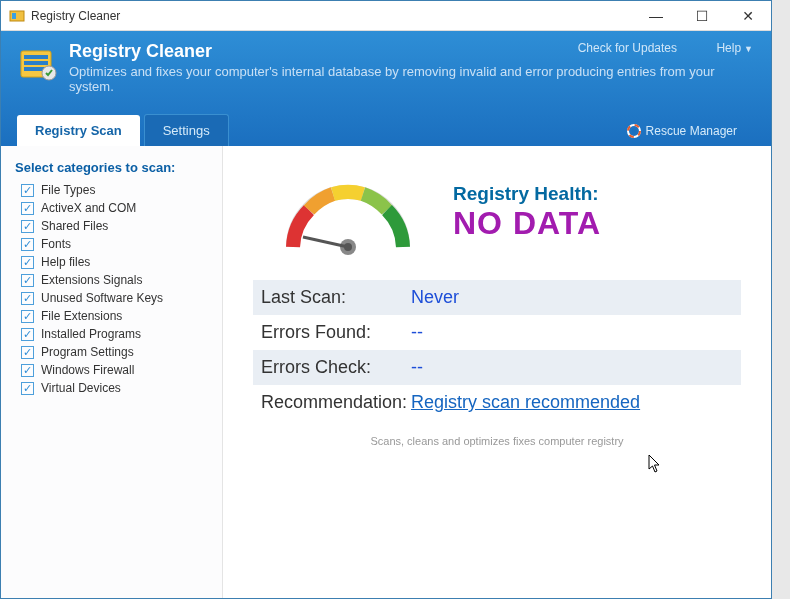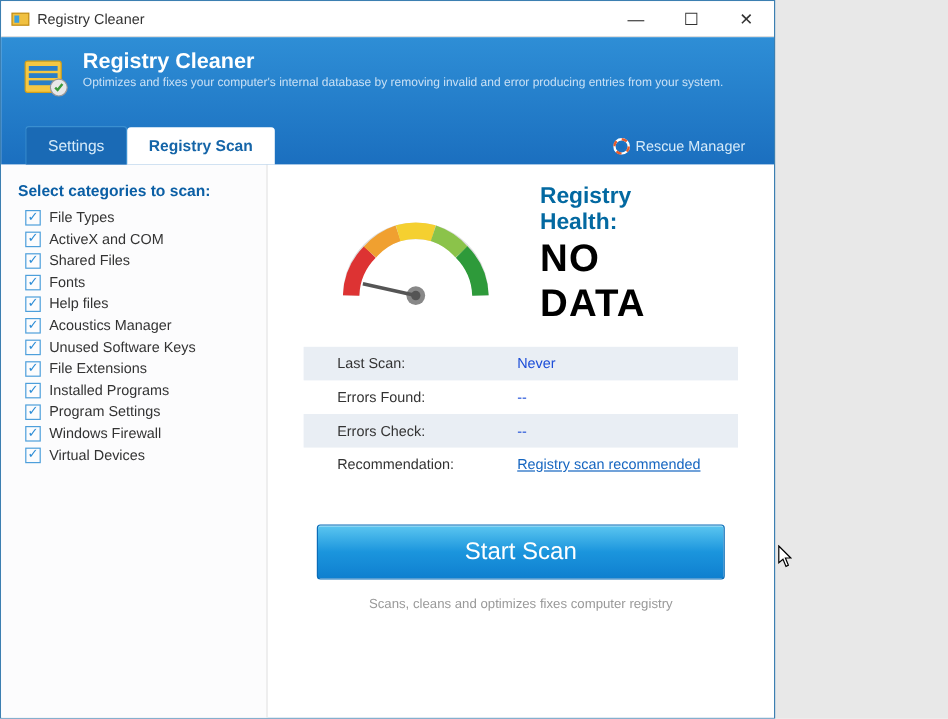--- a/index.html
+++ b/index.html
@@ -1,61 +1,61 @@
 <!DOCTYPE html>
 <html><head>
 <meta charset="utf-8">
 <style>
 * { margin: 0; padding: 0; box-sizing: border-box; font-family: 'Segoe UI', Tahoma, sans-serif; }
 body { background: #e8e8e8; width: 790px; height: 599px; overflow: hidden; }
 
-.window { width: 646px; height: 599px; background: #fff; border: 1px solid #3c7fb1; display: flex; flex-direction: column; }
+.window { width: 772px; height: 599px; background: #fff; border: 1px solid #3c7fb1; display: flex; flex-direction: column; }
 
 .titlebar { height: 30px; background: #fff; display: flex; align-items: center; padding: 0 0 0 8px; border-bottom: 1px solid #ddd; }
 .titlebar-icon { width: 16px; height: 16px; margin-right: 6px; }
 .titlebar-title { font-size: 12px; color: #333; flex: 1; }
 .titlebar-controls { display: flex; }
 .titlebar-btn { width: 46px; height: 30px; display: flex; align-items: center; justify-content: center; font-size: 14px; color: #333; cursor: pointer; }
 
 .header { background: linear-gradient(to bottom, #2e8ed6 0%, #1b6fbf 100%); padding: 10px 16px 0 16px; color: #fff; position: relative; }
 .header-top { display: flex; align-items: flex-start; }
 .header-icon { width: 42px; height: 42px; margin-right: 10px; margin-top: 2px; }
 .header-text { flex: 1; }
 .header-title { font-size: 18px; font-weight: bold; color: #fff; }
-.header-subtitle { font-size: 10px; color: #c8e0f5; margin-top: 2px; }
+.header-subtitle { font-size: 13px; color: #c8e0f5; margin-top: 2px; }
 .header-links { position: absolute; top: 10px; right: 18px; font-size: 12px; color: #cfe6f8; }
 .header-links span { margin-left: 18px; cursor: pointer; }
 .header-links .chev { font-size: 9px; margin-left: 3px; }
 
 .tab-row { display: flex; align-items: flex-end; margin-top: 18px; height: 34px; position: relative; }
 .tab { padding: 8px 18px; font-size: 13px; color: #cde5f8; cursor: pointer; border-top-left-radius: 3px; border-top-right-radius: 3px; }
 .tab.active { background: #fff; color: #1565a8; font-weight: 600; }
 .tab.inactive { background: #1a6ab5; border: 1px solid #3a8fd0; border-bottom: none; margin-left: 4px; color: #d5eaf9; }
-.rescue { position: absolute; right: 8px; bottom: 8px; font-size: 12px; color: #d5eaf9; display: flex; align-items: center; cursor: pointer; }
+.rescue { position: absolute; right: 18px; bottom: 8px; font-size: 12px; color: #d5eaf9; display: flex; align-items: center; cursor: pointer; }
 .rescue-icon { width: 14px; height: 14px; margin-right: 5px; }
 
 .body { flex: 1; display: flex; background: #fff; }
 
 .sidebar { width: 222px; background: #fcfcfd; border-right: 1px solid #e4e4e4; padding: 14px 14px; }
 .sidebar-title { color: #0b5fa5; font-weight: bold; font-size: 13px; margin-bottom: 4px; }
 .checkbox-row { display: flex; align-items: center; margin: 4px 0; font-size: 12px; color: #333; }
 .checkbox { width: 13px; height: 13px; border: 1px solid #888; margin-right: 7px; display: flex; align-items: center; justify-content: center; cursor: pointer; }
 .checkbox.checked { border-color: #4d9fdb; }
 .checkmark { color: #2c8cd6; font-size: 11px; line-height: 1; }
 .categories { margin-top: 8px; margin-left: 6px; }
 
 .main { flex: 1; padding: 16px 30px 10px 30px; display: flex; flex-direction: column; align-items: center; }
 .health-row { display: flex; align-items: center; width: 100%; margin-bottom: 14px; padding: 0 20px; }
 .gauge { width: 150px; height: 100px; position: relative; }
 .health-text { margin-left: 30px; }
 .health-title { font-size: 19px; color: #0369a1; font-weight: 600; }
-.health-value { font-size: 32px; color: #000000; font-weight: bold; letter-spacing: 1px; }
+.health-value { font-size: 32px; color: #a21caf; font-weight: bold; letter-spacing: 1px; }
 
 .stats { width: 100%; margin-top: 4px; }
-.stat-row { display: flex; padding: 7px 28px; font-size: 12px; }
+.stat-row { display: flex; padding: 7px 8px; font-size: 18px; }
 .stat-row.shaded { background: #e9eef4; }
 .stat-label { width: 150px; color: #333; }
 .stat-value { color: #1d4ed8; }
 .stat-link { color: #1565c0; text-decoration: underline; cursor: pointer; }
 
 .scan-btn { margin-top: 36px; width: 340px; height: 46px; background: linear-gradient(to bottom, #5bc6f0 0%, #1b95dd 50%, #0f7fcf 100%); border: 1px solid #0a6cb8; color: #fff; font-size: 20px; font-weight: 500; border-radius: 3px; cursor: pointer; display: flex; align-items: center; justify-content: center; box-shadow: inset 0 1px 0 rgba(255,255,255,0.4); }
 .footnote { margin-top: 14px; font-size: 11px; color: #999; text-align: center; line-height: 1.4; }
 
 .cursor { position: absolute; left: 648px; top: 454px; pointer-events: none; }
 </style>
@@ -71,37 +71,41 @@
     </svg>
     <span class="titlebar-title">Registry Cleaner</span>
     <div class="titlebar-controls">
       <div class="titlebar-btn">—</div>
       <div class="titlebar-btn">☐</div>
       <div class="titlebar-btn">✕</div>
     </div>
   </div>
 
   <div class="header">
+    <div class="header-links">
+      <span>Check for Updates</span>
+      <span><span>Help</span><span class="chev">▼</span></span>
+    </div>
     <div class="header-top">
       <svg class="header-icon" viewBox="0 0 42 42">
         <rect x="4" y="8" width="30" height="26" rx="2" fill="#f5c742" stroke="#d4a017" stroke-width="1"></rect>
         <rect x="7" y="12" width="24" height="4" fill="#2a7fc9"></rect>
         <rect x="7" y="18" width="24" height="4" fill="#2a7fc9"></rect>
         <rect x="7" y="24" width="24" height="4" fill="#2a7fc9"></rect>
         <circle cx="32" cy="30" r="7" fill="#e8e8e8" stroke="#999"></circle>
         <path d="M29 30 L31 32 L35 27" stroke="#3a9a3a" stroke-width="2" fill="none"></path>
       </svg>
       <div class="header-text">
         <div class="header-title">Registry Cleaner</div>
         <div class="header-subtitle">Optimizes and fixes your computer's internal database by removing invalid and error producing entries from your system.</div>
       </div>
     </div>
     <div class="tab-row">
+      <div class="tab active">Registry Scan</div>
       <div class="tab inactive">Settings</div>
-      <div class="tab active">Registry Scan</div>
       <div class="rescue">
         <svg class="rescue-icon" viewBox="0 0 14 14">
           <circle cx="7" cy="7" r="6" fill="none" stroke="#fff" stroke-width="2"></circle>
           <circle cx="7" cy="7" r="6" fill="none" stroke="#e85c2c" stroke-width="2" stroke-dasharray="4.7 4.7"></circle>
           <circle cx="7" cy="7" r="2.5" fill="#1b6fbf"></circle>
         </svg>
         <span>Rescue Manager</span>
       </div>
     </div>
   </div>
@@ -137,21 +141,21 @@
           <div class="checkbox-row">
             <span class="checkbox checked">
               <span class="checkmark">✓</span>
             </span>
             <span>Help files</span>
           </div>
           <div class="checkbox-row">
             <span class="checkbox checked">
               <span class="checkmark">✓</span>
             </span>
-            <span>Acoustics Manager</span>
+            <span>Extensions Signals</span>
           </div>
           <div class="checkbox-row">
             <span class="checkbox checked">
               <span class="checkmark">✓</span>
             </span>
             <span>Unused Software Keys</span>
           </div>
           <div class="checkbox-row">
             <span class="checkbox checked">
               <span class="checkmark">✓</span>
@@ -216,21 +220,20 @@
         <div class="stat-row shaded">
           <span class="stat-label">Errors Check:</span>
           <span class="stat-value">--</span>
         </div>
         <div class="stat-row">
           <span class="stat-label">Recommendation:</span>
           <span class="stat-link">Registry scan recommended</span>
         </div>
       </div>
 
-      <div class="scan-btn">Start Scan</div>
       <div class="footnote">
         <span>Scans, cleans and optimizes fixes computer registry</span><br>
       </div>
     </div>
   </div>
 
 </div>
 
 <svg class="cursor" width="16" height="20" viewBox="0 0 16 20">
   <path d="M1 1 L1 15 L4.5 12 L7 18 L9 17 L6.5 11 L11 11 Z" fill="#fff" stroke="#000" stroke-width="1"></path>

